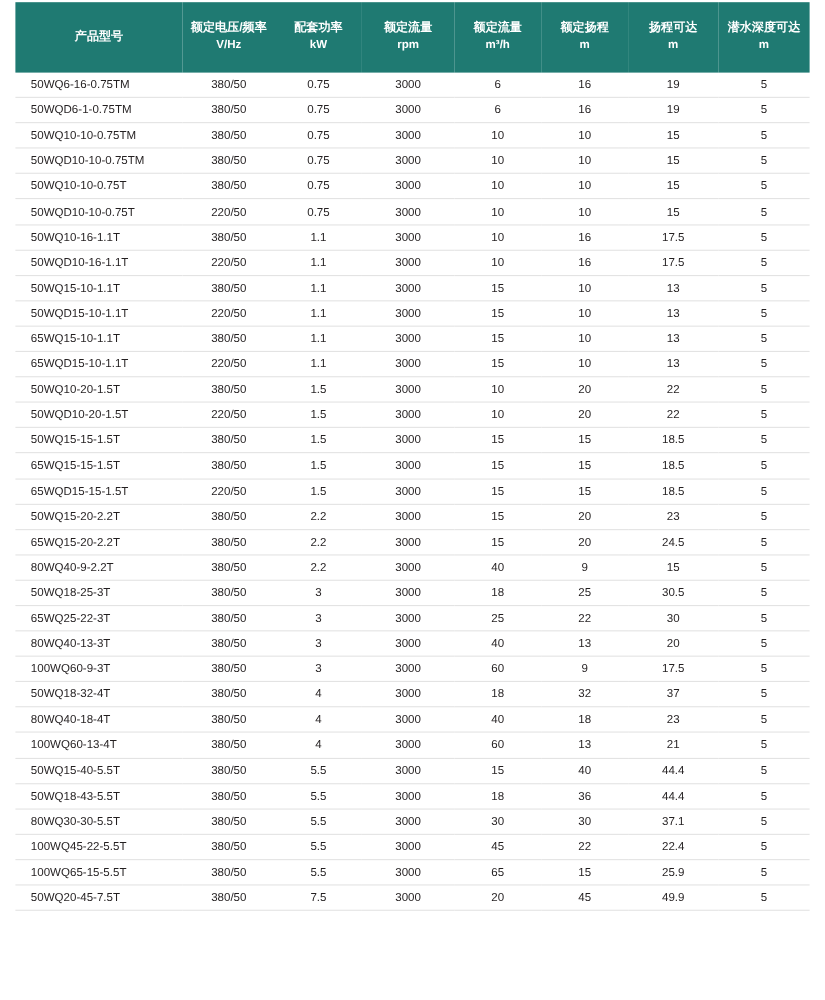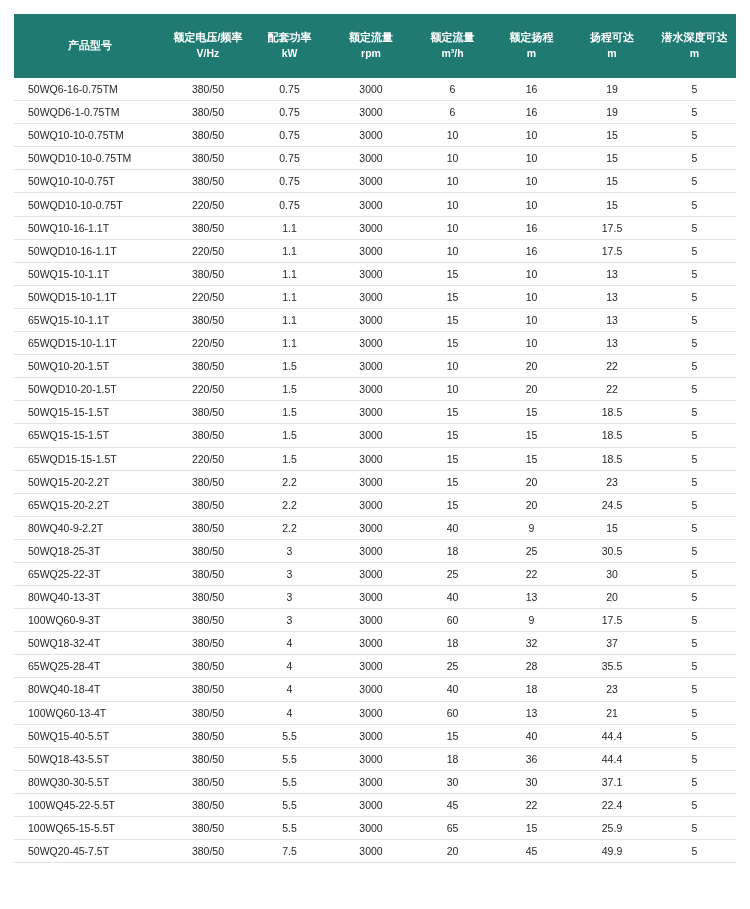--- a/index.html
+++ b/index.html
@@ -10,21 +10,21 @@
   body {
     width: 750px;
     height: 909px;
     font-family: "Liberation Sans", sans-serif;
     color: #231f20;
   }
   .sheet {
     width: 750px;
     height: 909px;
     box-sizing: border-box;
-    padding: 14px 14px 0 14px;
+    padding: 2px 14px 0 14px;
     background: #ffffff;
   }
   table.spec {
     width: 722px;
     border-collapse: collapse;
     table-layout: fixed;
   }
   table.spec thead th {
     background: #1f7a72;
     color: #ffffff;
@@ -364,30 +364,20 @@
           <td class="model">50WQ18-32-4T</td>
           <td>380/50</td>
           <td>4</td>
           <td>3000</td>
           <td>18</td>
           <td>32</td>
           <td>37</td>
           <td>5</td>
         </tr>
         <tr>
-          <td class="model">65WQ25-28-4T</td>
-          <td>380/50</td>
-          <td>4</td>
-          <td>3000</td>
-          <td>25</td>
-          <td>28</td>
-          <td>35.5</td>
-          <td>5</td>
-        </tr>
-        <tr>
           <td class="model">80WQ40-18-4T</td>
           <td>380/50</td>
           <td>4</td>
           <td>3000</td>
           <td>40</td>
           <td>18</td>
           <td>23</td>
           <td>5</td>
         </tr>
         <tr>

